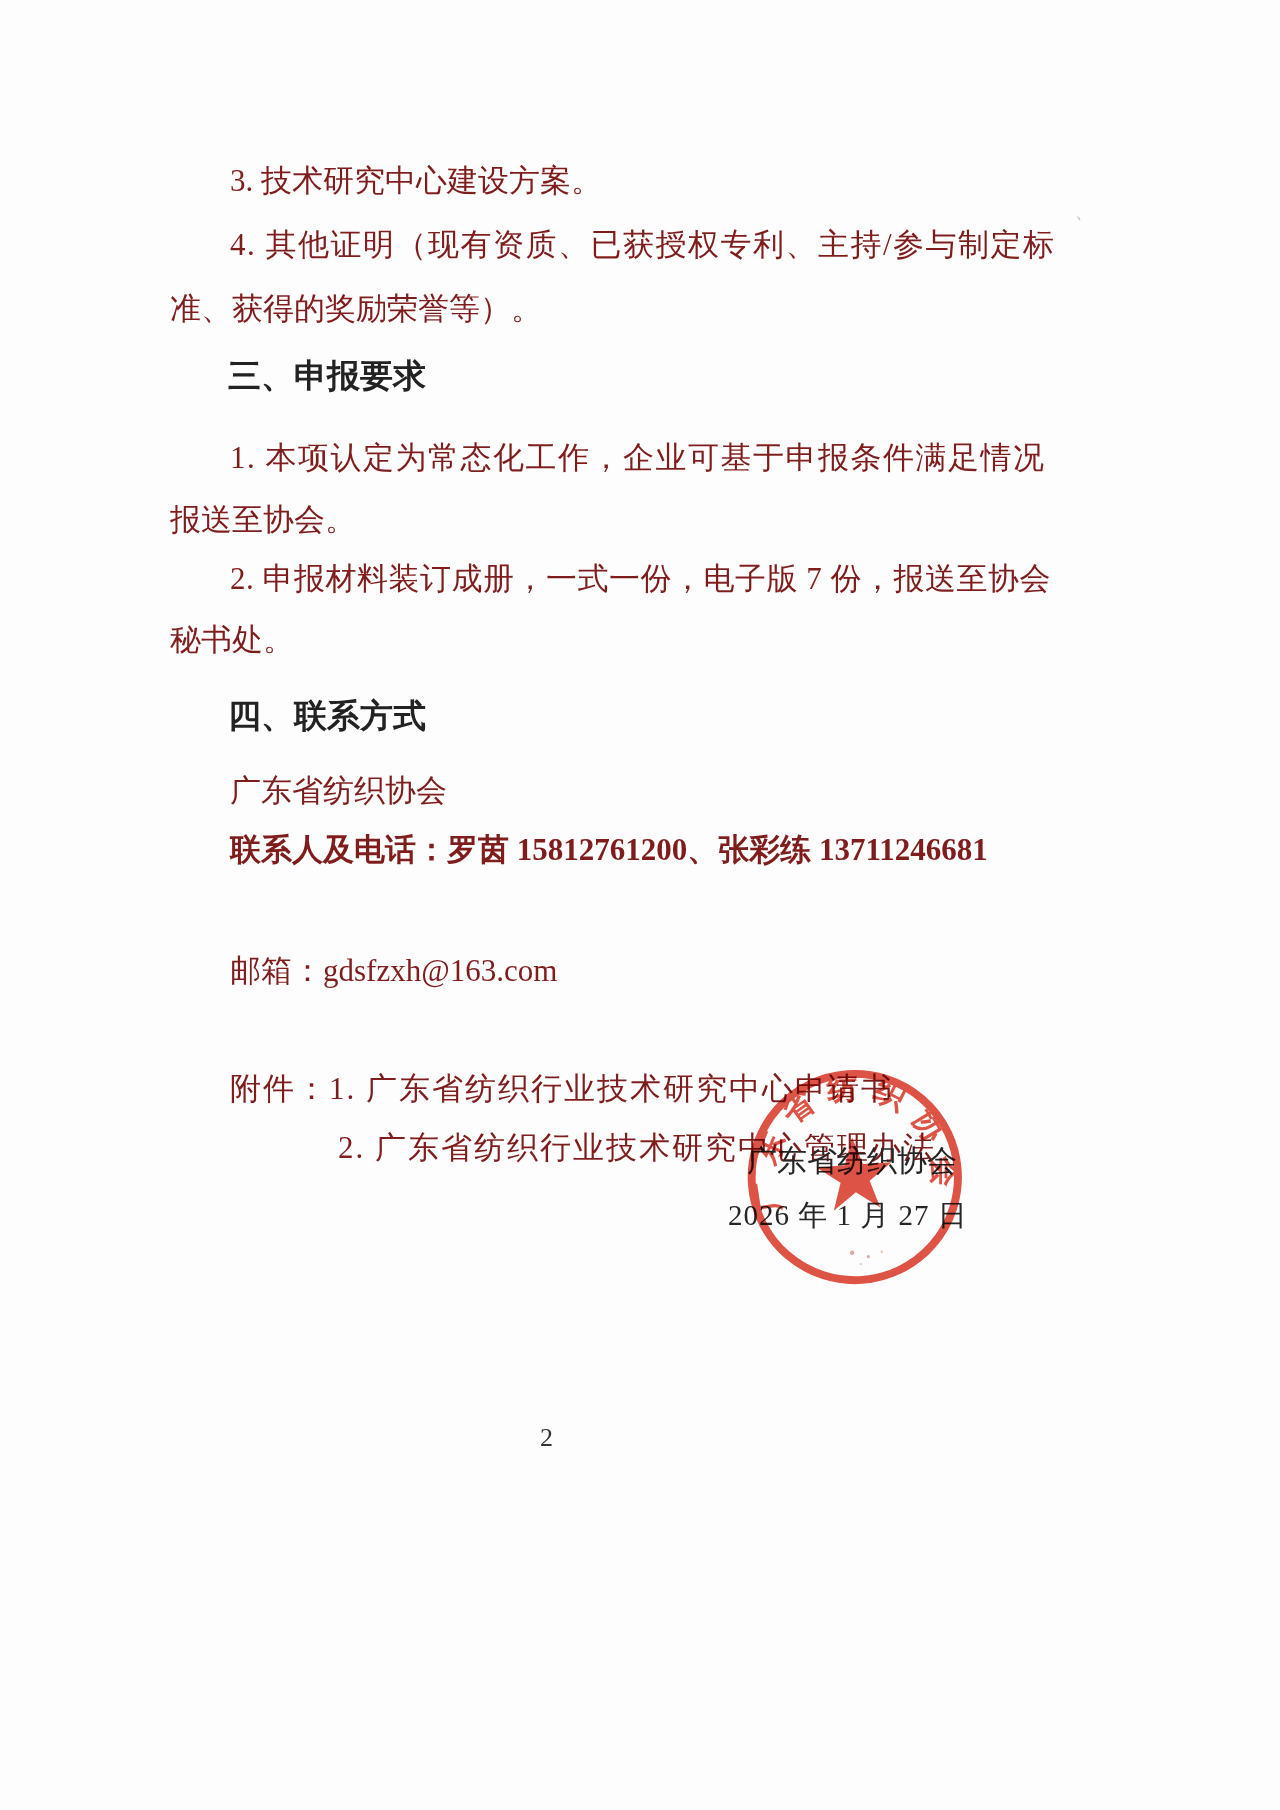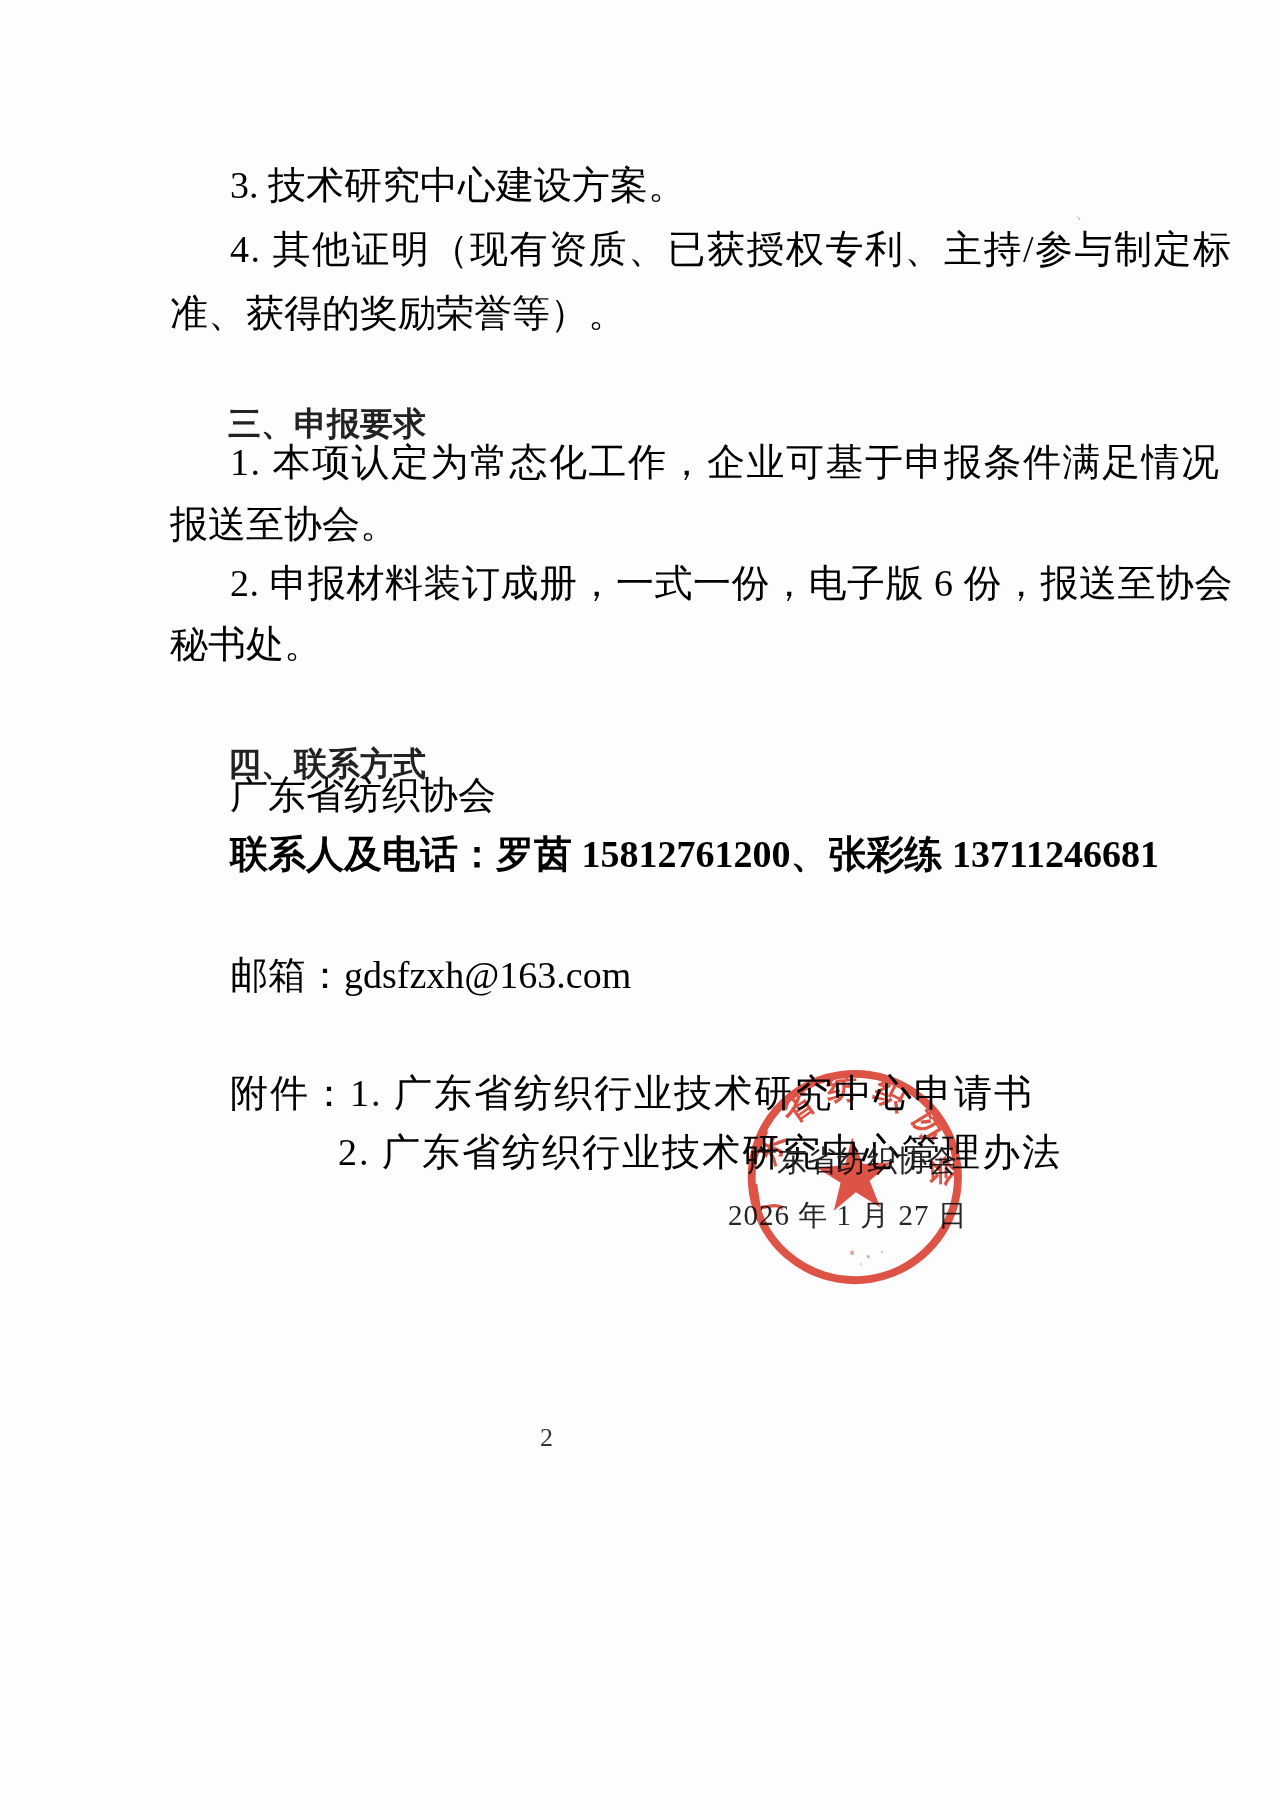--- a/index.html
+++ b/index.html
@@ -7,31 +7,30 @@
     width:1280px;height:1810px;
     background:#fdfdfd;
     font-family:"Liberation Serif","DejaVu Serif",serif;
     color:#2e2e2e;
     position:relative;
     overflow:hidden;
   }
   .page{position:absolute;inset:0;background:#fdfdfd;}
   .line{
     position:absolute;
-    font-size:38px;
+    font-size:31px;
     line-height:1.35;
     white-space:nowrap;
-    color:#000000;
+    color:#7f1d1d;
   }
   .heading{
     font-family:"Liberation Sans","DejaVu Sans",sans-serif;
     font-weight:700;
     font-size:33px;
     color:#222;
-    margin-top:48px;
   }
   .justified{letter-spacing:1.5px;}
   .sig{font-size:30px;color:#262626;}
   .date{font-size:29px;color:#262626;letter-spacing:1px;}
   .pagenum{
     position:absolute;
     top:1423px;left:540px;
     font-size:26px;color:#333;
   }
   .seal{
@@ -58,21 +57,21 @@
   <div class="line justified" style="left:230px;top:224px;">4. 其他证明（现有资质、已获授权专利、主持/参与制定标</div>
 
   <div class="line" style="left:170px;top:288px;text-align:center;">准、获得的奖励荣誉等）。</div>
 
   <div class="line heading" style="left:228px;top:354px;">三、申报要求</div>
 
   <div class="line justified" style="left:230px;top:437px;">1. 本项认定为常态化工作，企业可基于申报条件满足情况</div>
 
   <div class="line" style="left:170px;top:499px;">报送至协会。</div>
 
-  <div class="line" style="left:230px;top:558px;letter-spacing:0.5px;">2. 申报材料装订成册，一式一份，电子版 6 份，报送至协会</div>
+  <div class="line" style="left:230px;top:558px;letter-spacing:0.5px;">2. 申报材料装订成册，一式一份，电子版 7 份，报送至协会</div>
 
   <div class="line" style="left:170px;top:619px;">秘书处。</div>
 
   <div class="line heading" style="left:228px;top:694px;text-align:right;">四、联系方式</div>
 
   <div class="line" style="left:230px;top:770px;">广东省纺织协会</div>
 
   <div class="line" style="left:230px;top:829px;font-weight:bold;">联系人及电话：罗茵 15812761200、张彩练 13711246681</div>
 
 

